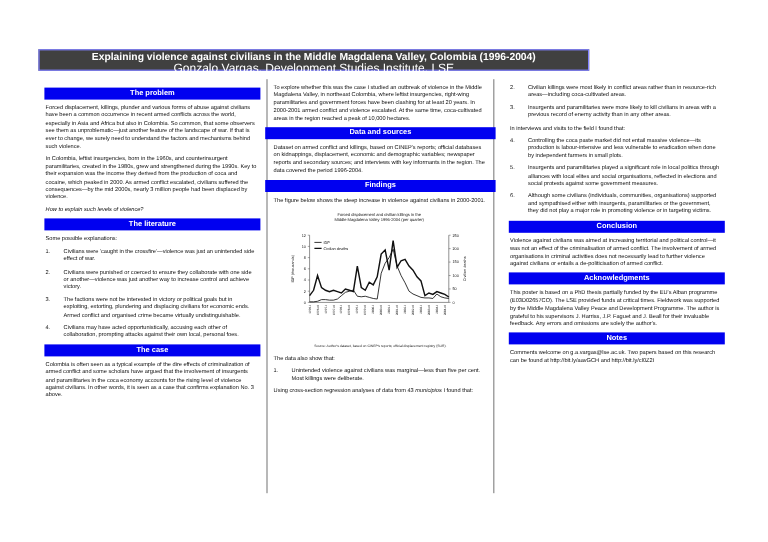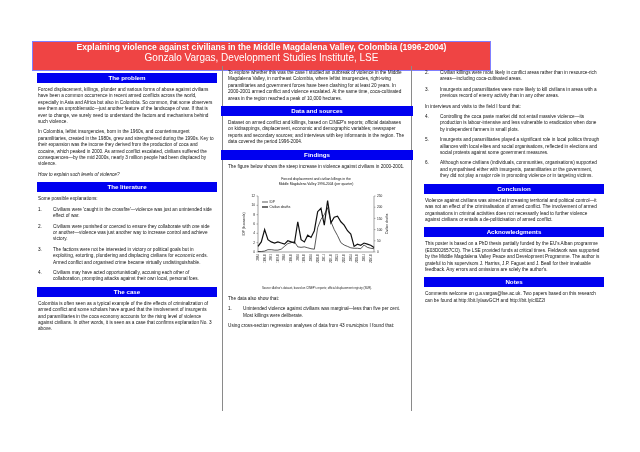--- a/index.html
+++ b/index.html
@@ -1,21 +1,21 @@
 <!DOCTYPE html>
 <html><head>
 <meta charset="utf-8">
 <style>
   * { box-sizing: border-box; margin: 0; padding: 0; }
   html, body { width: 640px; height: 452px; background: #ffffff; overflow: hidden; }
   body { font-family: "Liberation Sans", sans-serif; color: #111; position: relative; }
 
   .title-bar {
-    position: absolute; left: 32px; top: 41px; width: 459px; height: 30px;
-    background: #ef4444; color: #fff; text-align: center;
+    position: absolute; left: 32px; top: 41px; width: 459px; height: 18px;
+    background: #404040; color: #fff; text-align: center;
     border: 1px solid #7f7fff;
   }
   .title-bar .t1 { font-weight: bold; font-size: 8.6px; line-height: 11px; }
   .title-bar .t2 { font-size: 10px; line-height: 10px; }
 
   .col { position: absolute; top: 70px; font-size: 4.7px; line-height: 6.4px; }
   .col-left { left: 38px; width: 176px; }
   .col-mid { left: 228px; width: 178px; top: 70px; }
   .col-right { left: 425px; width: 176px; }
 

